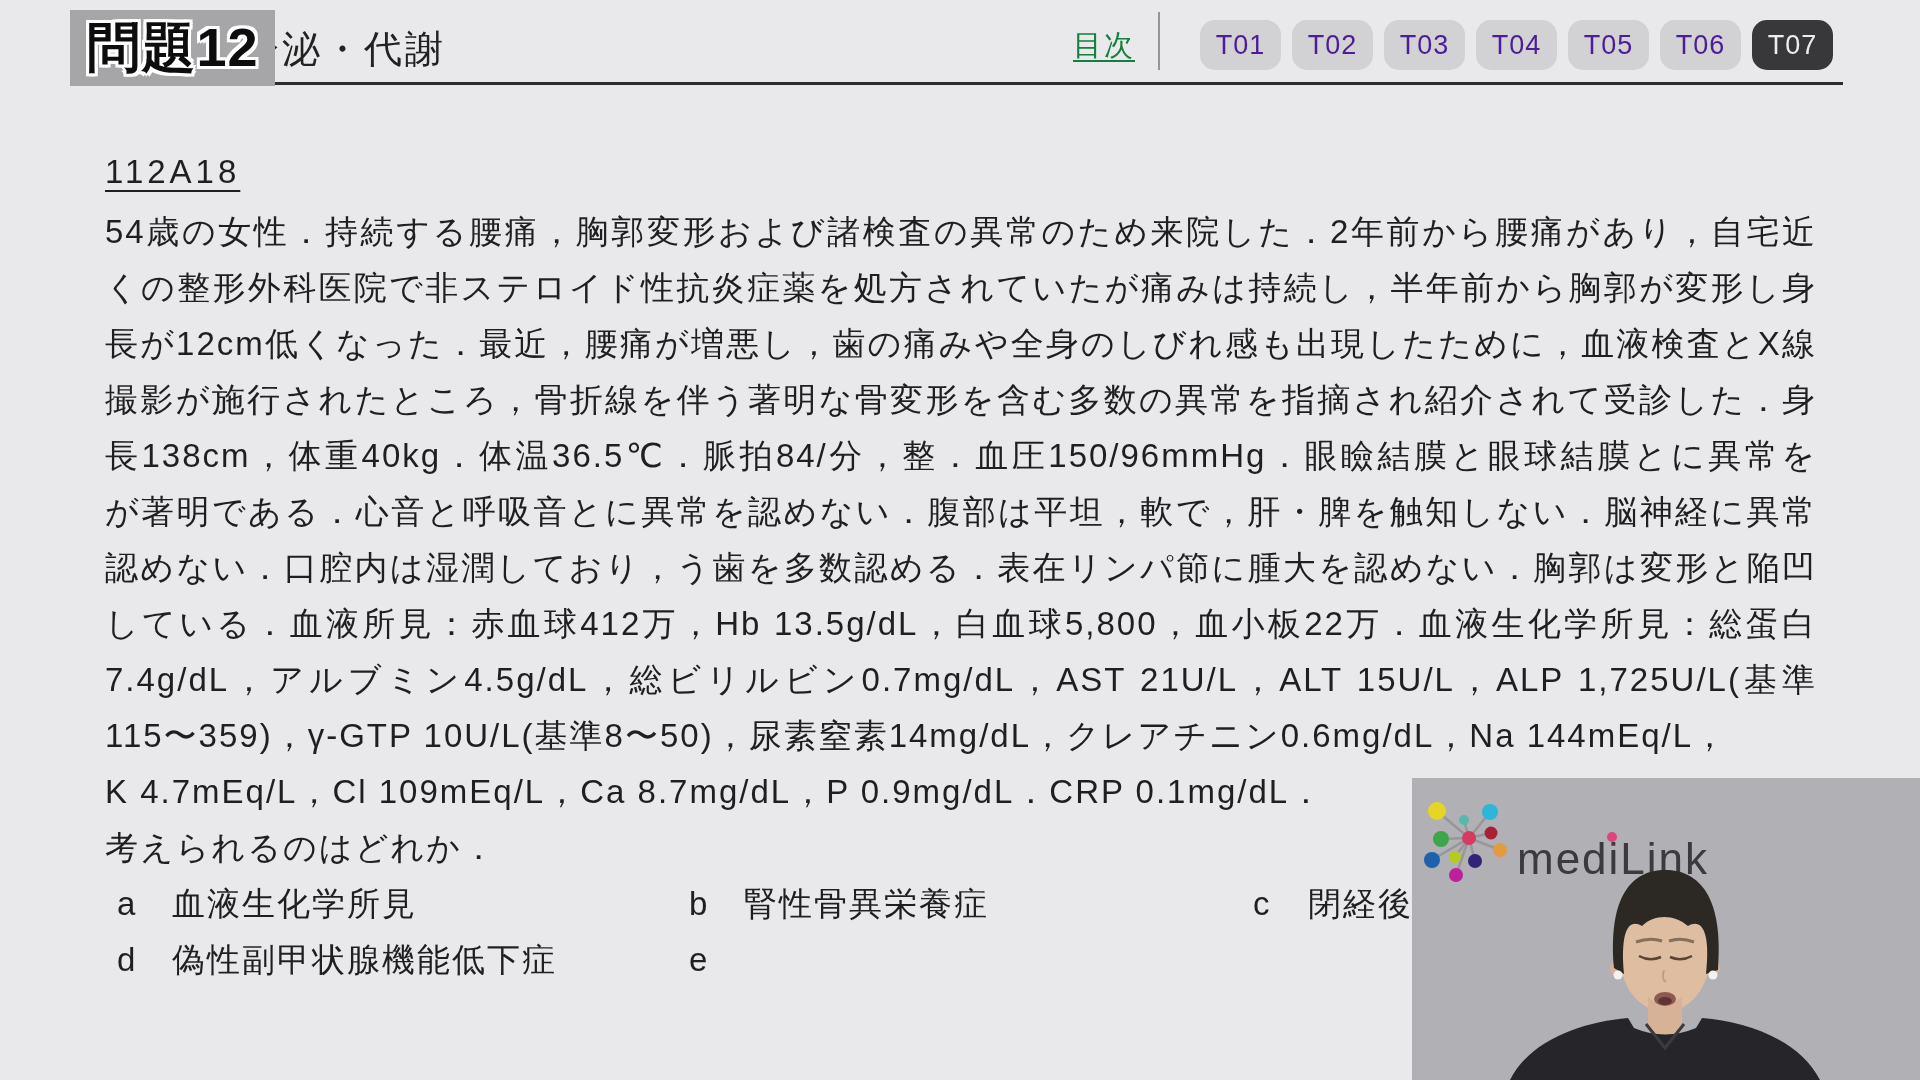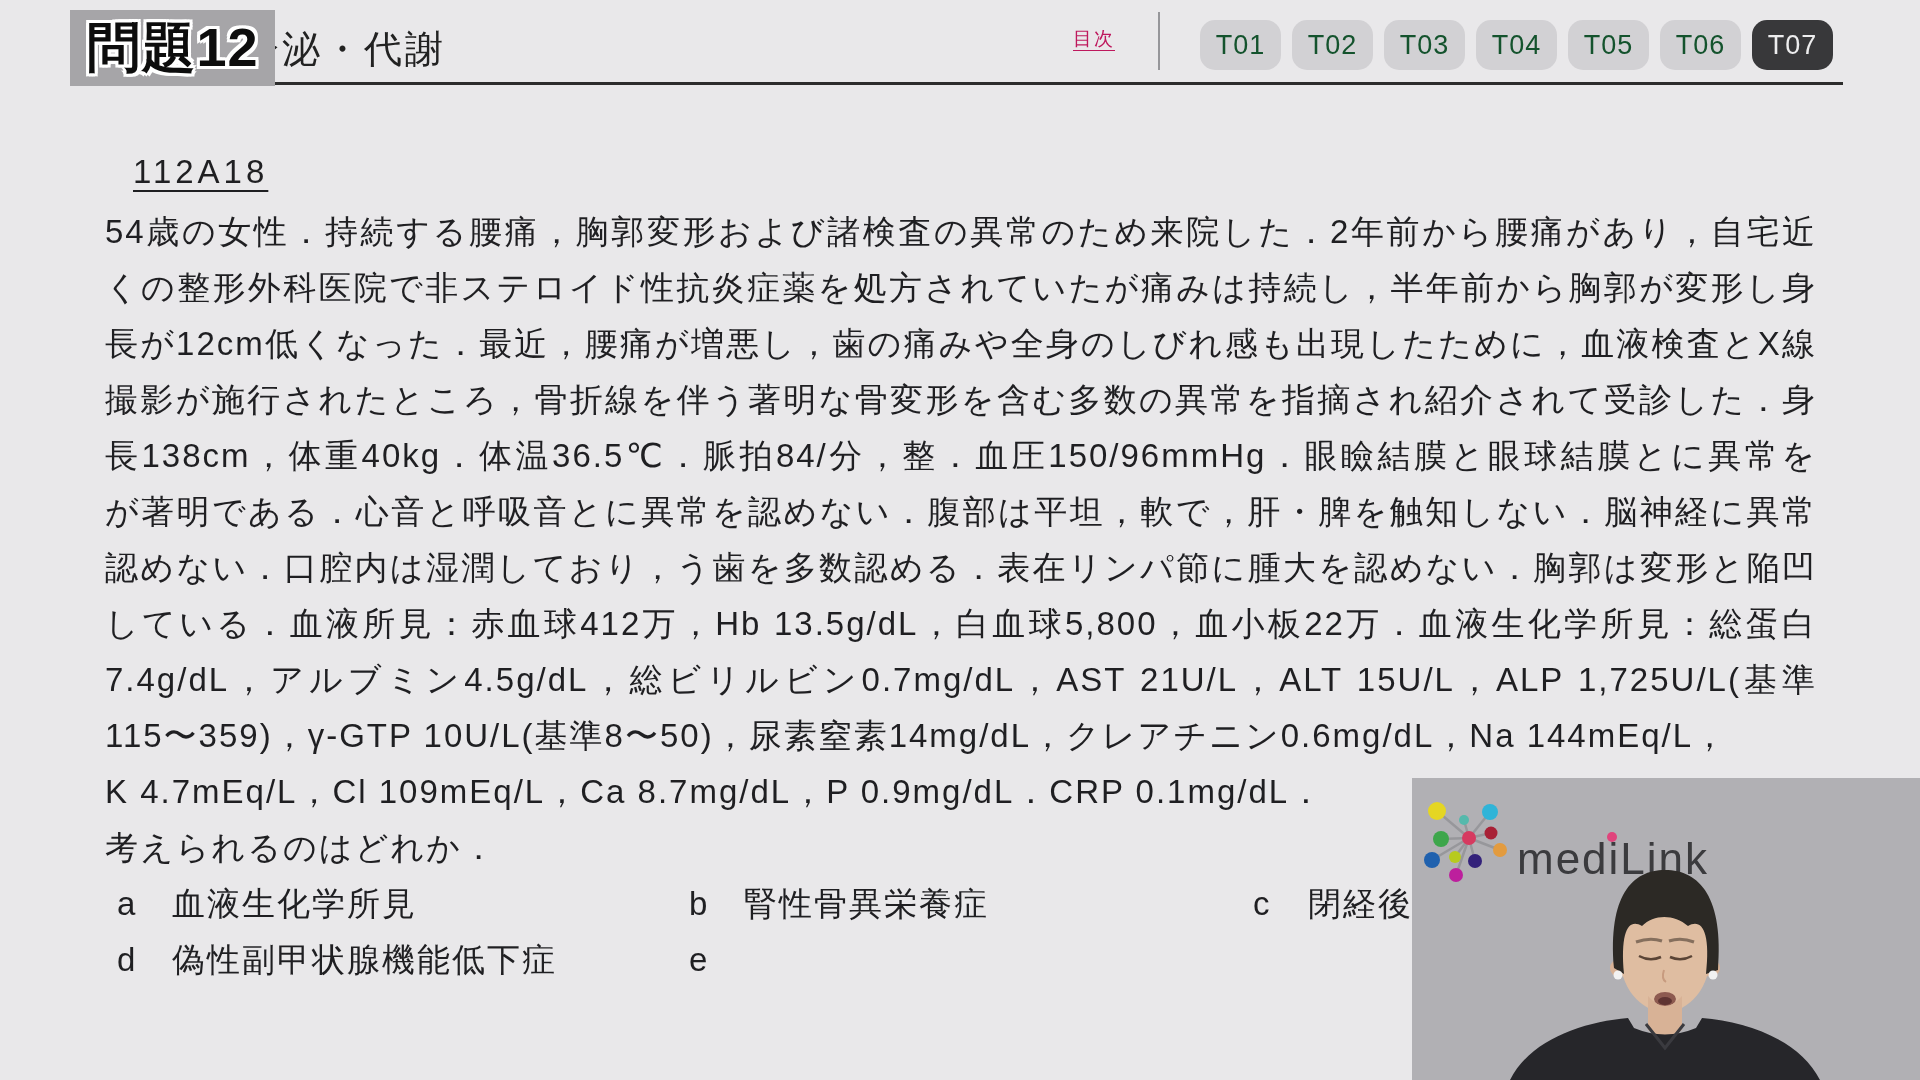--- a/index.html
+++ b/index.html
@@ -20,39 +20,39 @@
     position:absolute; left:70px; top:10px; width:205px; height:76px;
     background:#a6a5a8; z-index:2;
     display:flex; align-items:center; justify-content:center;
     font-size:54px; font-weight:700; color:#0d0d0d; letter-spacing:1px;
     text-shadow:-3px -3px 0 #fff, 3px -3px 0 #fff, -3px 3px 0 #fff, 3px 3px 0 #fff,
                  0 -3px 0 #fff, 0 3px 0 #fff, -3px 0 0 #fff, 3px 0 0 #fff;
   }
   .hdr-rule { position:absolute; left:80px; top:82px; width:1763px; height:3px; background:#2c2c2c; }
   .toc-link {
     position:absolute; left:1073px; top:26px;
-    font-size:19px; color:#be185d; text-decoration:underline;
+    font-size:29px; color:#15803d; text-decoration:underline;
     text-underline-offset:5px; cursor:pointer; letter-spacing:2px;
   }
   .hdr-divider { position:absolute; left:1158px; top:12px; width:2px; height:58px; background:#96969a; }
   .tabs { position:absolute; left:1200px; top:20px; display:flex; gap:11px; }
   .tab {
     width:81px; height:50px; border-radius:15px;
-    background:#d2d1d4; color:#14532d;
+    background:#d2d1d4; color:#4c1d95;
     display:flex; align-items:center; justify-content:center;
     font-size:27px; letter-spacing:1px; cursor:pointer;
   }
   .tab.active { background:#38383a; color:#ededee; }
 
   
   .qbody { position:absolute; left:105px; top:148px; width:1712px; font-size:33px; letter-spacing:2px; color:#1f1f22; }
   .qid {
     height:56px; line-height:48px; display:inline-block;
     font-size:33px; letter-spacing:4px;
-    text-decoration:underline; text-underline-offset:7px; text-decoration-thickness:2px;margin-left:28px;
+    text-decoration:underline; text-underline-offset:7px; text-decoration-thickness:2px;
   }
   .qlines { margin-top:0; }
   .qline { height:56px; line-height:56px; white-space:nowrap; }
   .qline.just { white-space:normal; text-align:justify; text-align-last:justify; }
   .choices-row { position:relative; height:56px; line-height:56px; }
   .choices-row span { position:absolute; white-space:nowrap; }
   .c-letter-a { left:12px; }   .c-label-a { left:67px; }
   .c-letter-b { left:584px; }  .c-label-b { left:639px; }
   .c-letter-c { left:1148px; } .c-label-c { left:1203px;text-align:right; }
   .c-letter-d { left:12px; }   .c-label-d { left:67px; }

